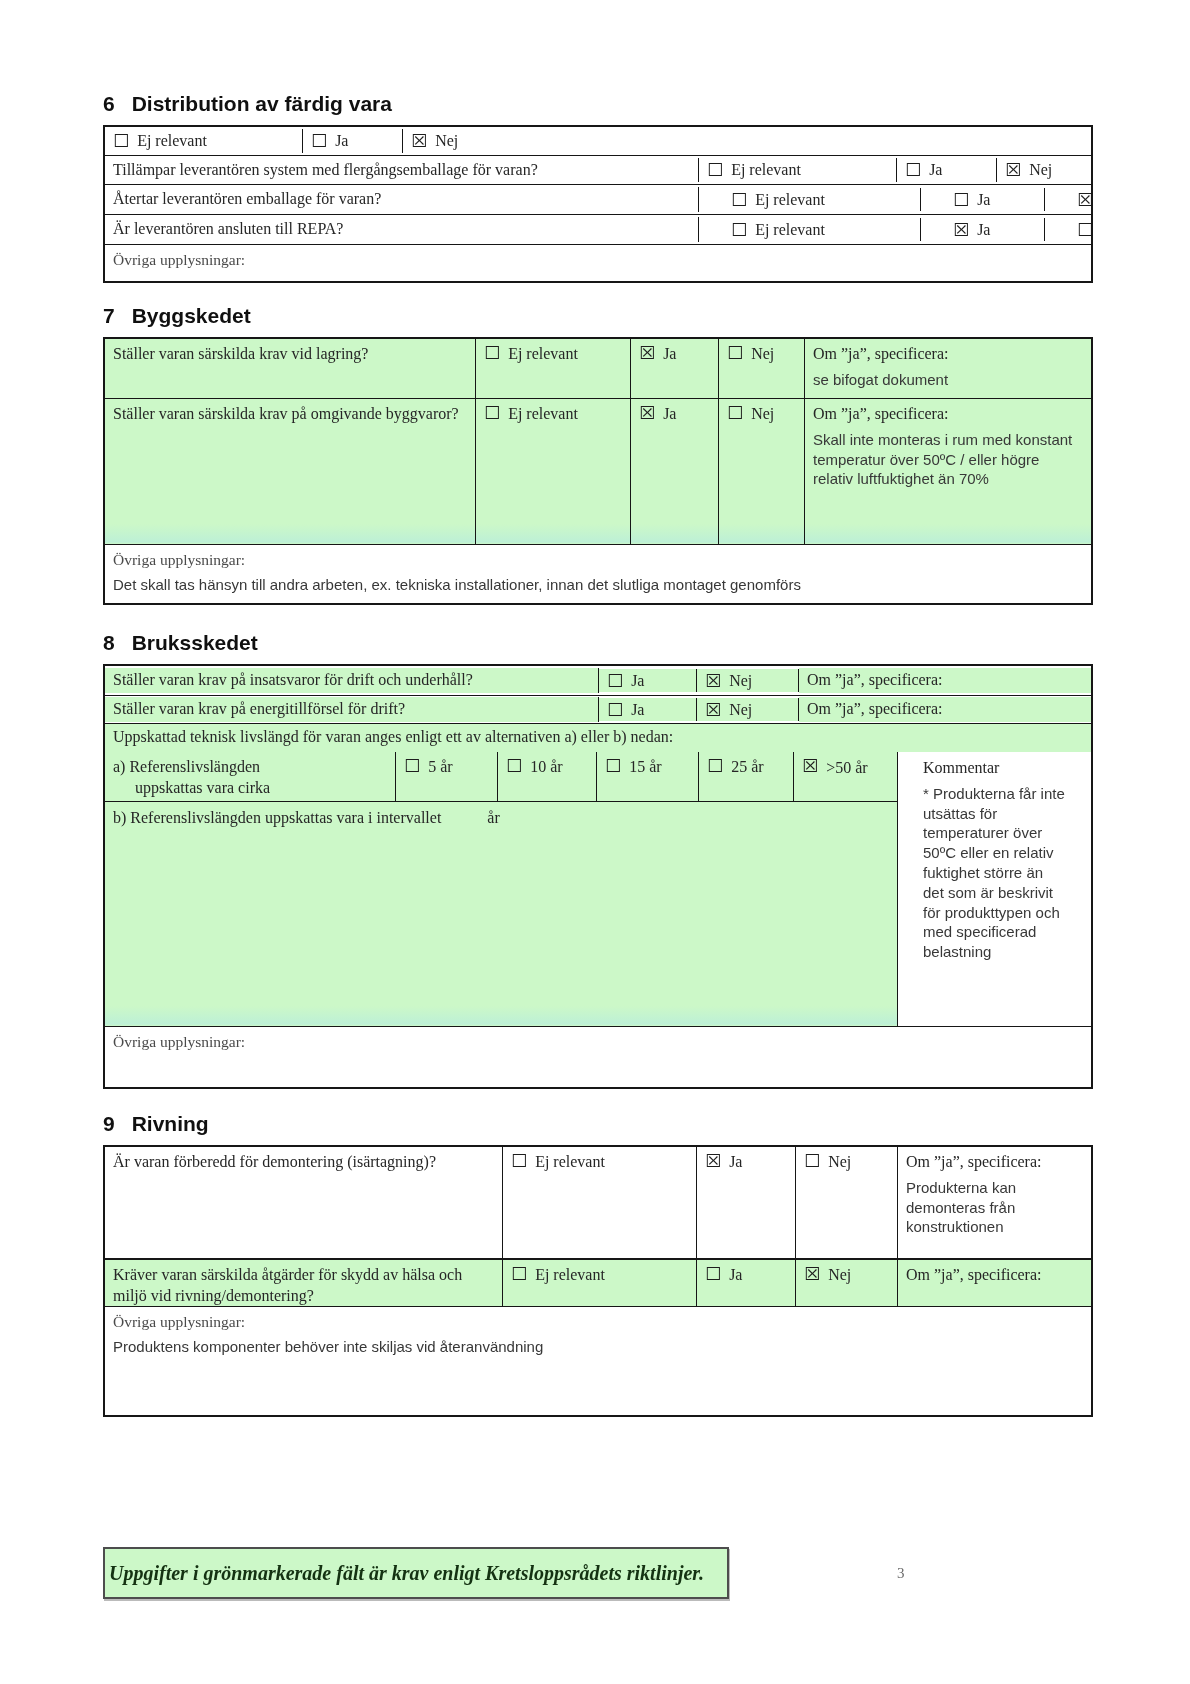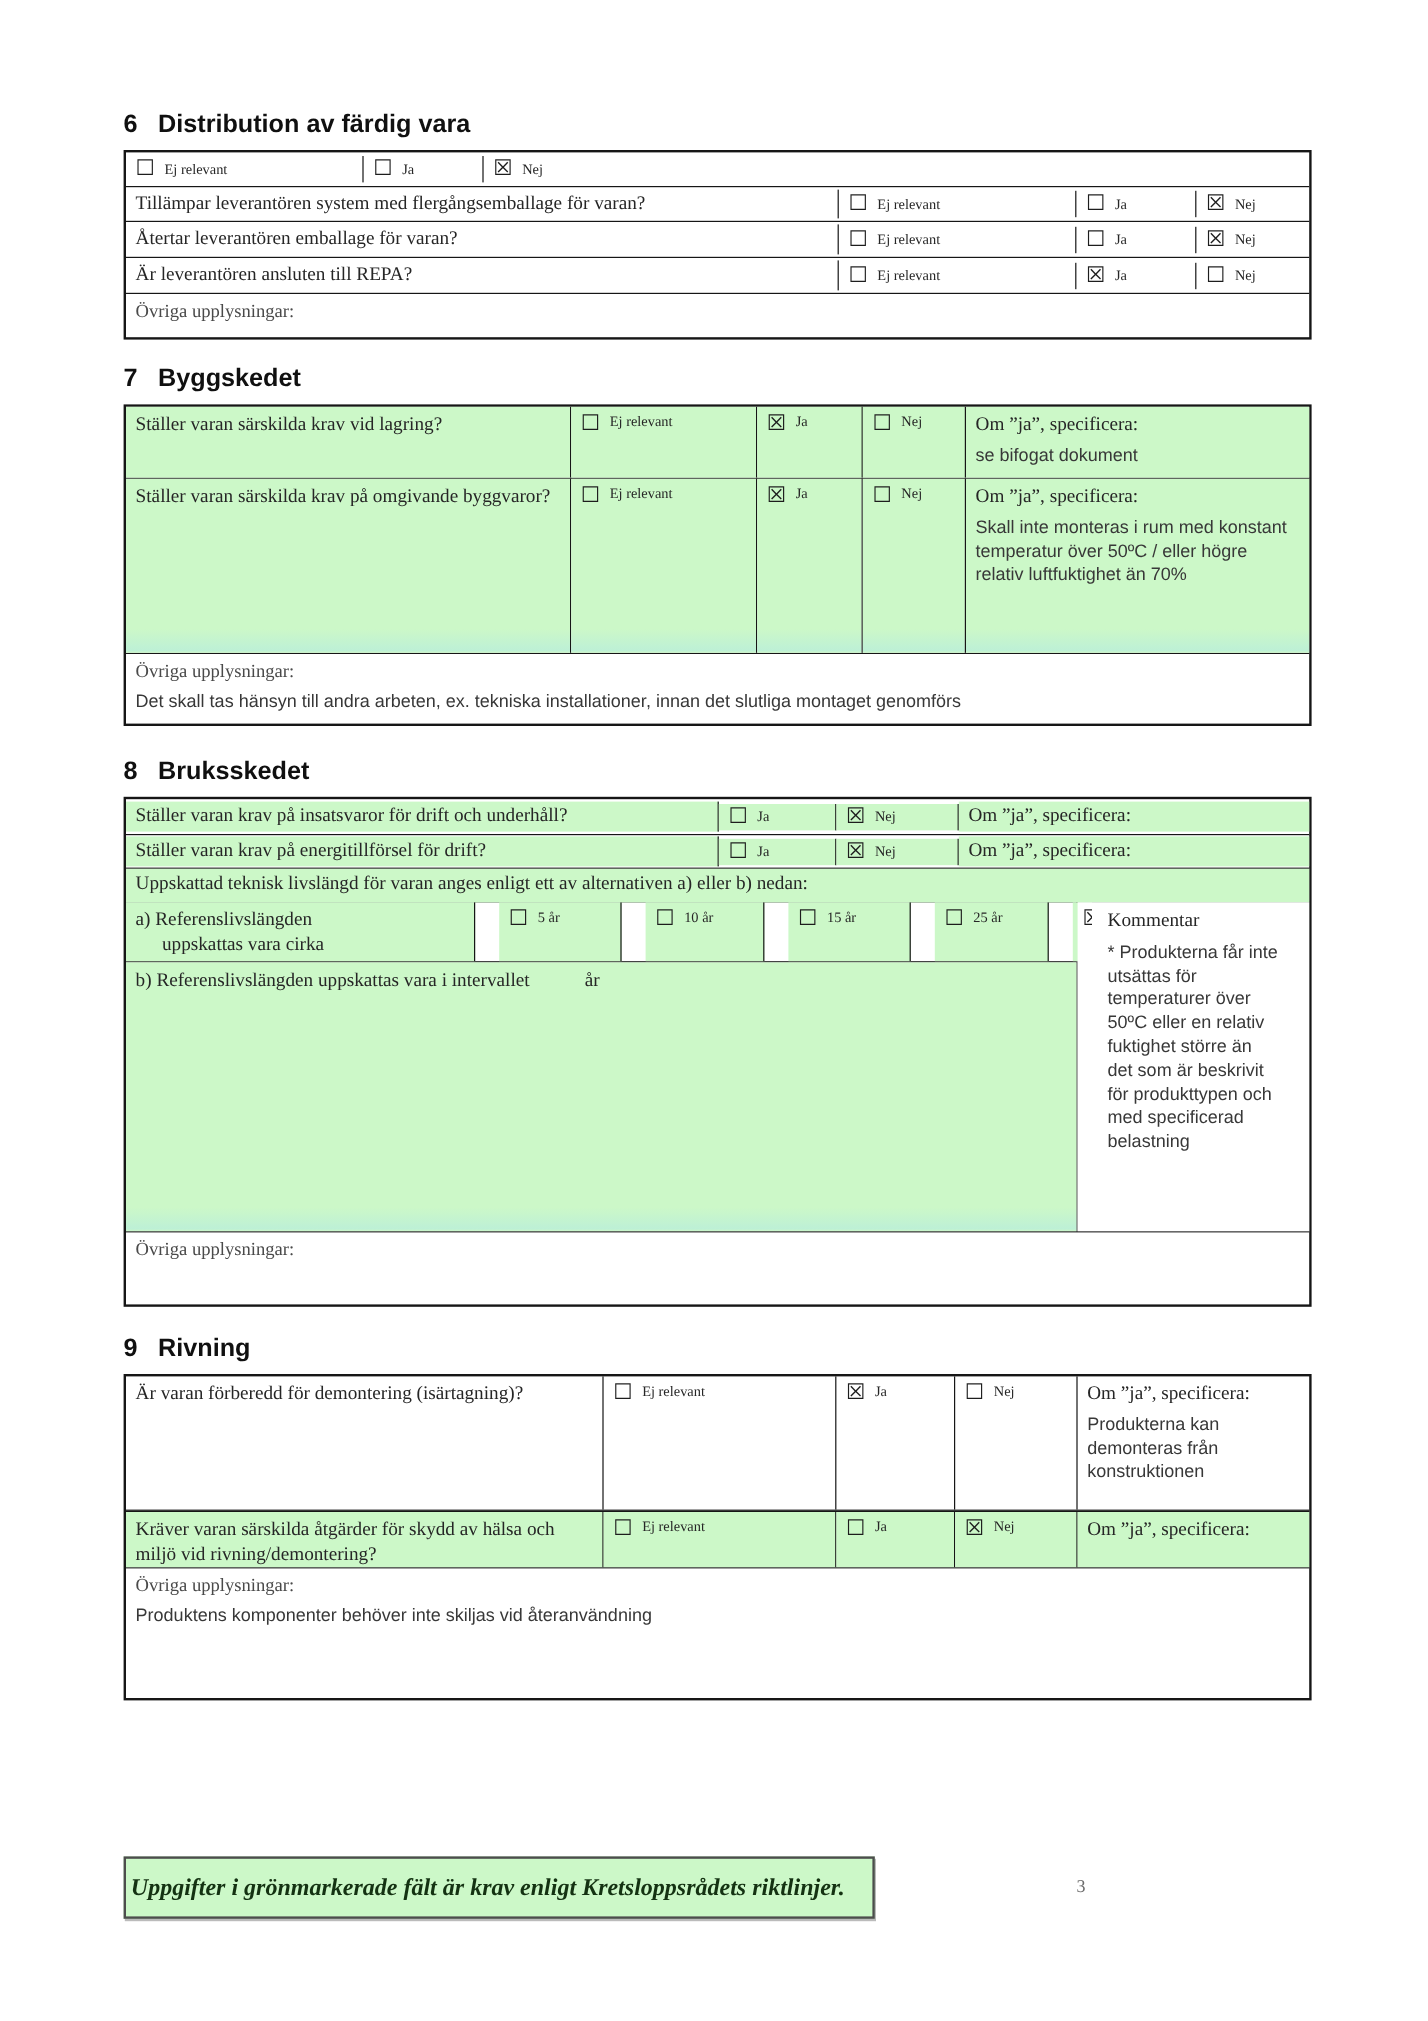--- a/index.html
+++ b/index.html
@@ -17,56 +17,56 @@
 
   .tbl{width:990px;border:2.5px solid var(--bc);box-sizing:border-box;background:#fff;}
   .row{display:flex;border-bottom:1.5px solid var(--bc);box-sizing:border-box;}
   .row:last-child{border-bottom:none;}
   .cell{border-right:1.5px solid var(--bc);box-sizing:border-box;padding:5px 8px;overflow:hidden;}
   .cell.nb{border-right:none;flex:1 1 auto;}
   .g{background:var(--green);}
   .fade{background:linear-gradient(to bottom, var(--green) calc(100% - 20px), var(--teal) calc(100% - 2px), var(--green));}
 
   .ser{font-family:"Liberation Serif",serif;font-size:16px;color:#262626;line-height:1.3;}
-  .ol{font-family:"Liberation Serif",serif;font-size:12px;color:#262626;line-height:1.2;}
+  .ol{font-family:"Liberation Serif",serif;font-size:16px;color:#262626;line-height:1.2;}
   .ans{font-family:"Liberation Sans",sans-serif;font-size:15px;color:#383838;line-height:1.32;margin-top:5px;}
   .ovl{font-family:"Liberation Serif",serif;font-size:15.5px;color:#4a4a4a;line-height:1.3;}
 
   .opt{display:flex;align-items:flex-start;}
   .vc{align-items:center;}
   .vc .cell{display:flex;align-items:center;padding-top:2px;padding-bottom:2px;}
   .cb{font-family:"DejaVu Sans",sans-serif;font-size:18px;line-height:1;margin-right:8px;color:#1d1d1d;flex:0 0 auto;position:relative;top:0px;}
 
   
   .t6 .c0{width:594px;flex:0 0 auto;display:flex;align-items:center;}
   .t6 .c1{width:198px;flex:0 0 auto;}
   .t6 .c2{width:100px;flex:0 0 auto;}
   .t6 .r{height:29px;}
-  .t6 .r34{height:30px;}
+  .t6 .r34{height:30px;gap:24px;}
   .t6 .ovr{height:36px;}
 
   
   .t7 .c0{width:371px;flex:0 0 auto;}
   .t7 .c1{width:155px;flex:0 0 auto;}
   .t7 .c2{width:88px;flex:0 0 auto;}
   .t7 .c3{width:86px;flex:0 0 auto;}
   .t7 .r1{height:60px;}
   .t7 .r2{height:146px;}
   .t7 .ovr{height:58px;}
 
   
   .t8 .c0{width:494px;flex:0 0 auto;display:flex;align-items:center;text-align:right;}
   .t8 .c1{width:98px;flex:0 0 auto;}
   .t8 .c2{width:102px;flex:0 0 auto;}
   .t8 .r12{height:30px;}
   .t8 .r2h{height:28px;}
   .t8 .intro{height:28px;display:flex;align-items:center;}
   .ls-wrap{display:flex;border-bottom:1.5px solid var(--bc);}
   .ls-left{width:793px;flex:0 0 auto;border-right:1.5px solid var(--bc);box-sizing:border-box;}
-  .ls-a{display:flex;height:50px;border-bottom:1.5px solid var(--bc);box-sizing:border-box;gap:20px;}
+  .ls-a{display:flex;height:50px;border-bottom:1.5px solid var(--bc);box-sizing:border-box;}
   .ls-a .a0{width:291px;flex:0 0 auto;}
   .ls-a .a1{width:102px;flex:0 0 auto;}
   .ls-a .a2{width:99px;flex:0 0 auto;}
   .ls-a .a3{width:102px;flex:0 0 auto;}
   .ls-a .a4{width:95px;flex:0 0 auto;}
   .ls-a .a5{flex:1 1 auto;border-right:none;}
   .ls-b{height:224px;padding:6px 8px;box-sizing:border-box;}
   .comment{flex:1 1 auto;background:#fff;padding:6px 25px;box-sizing:border-box;}
   .t8 .ovr{height:60px;}
   .indent2{padding-left:22px;}

